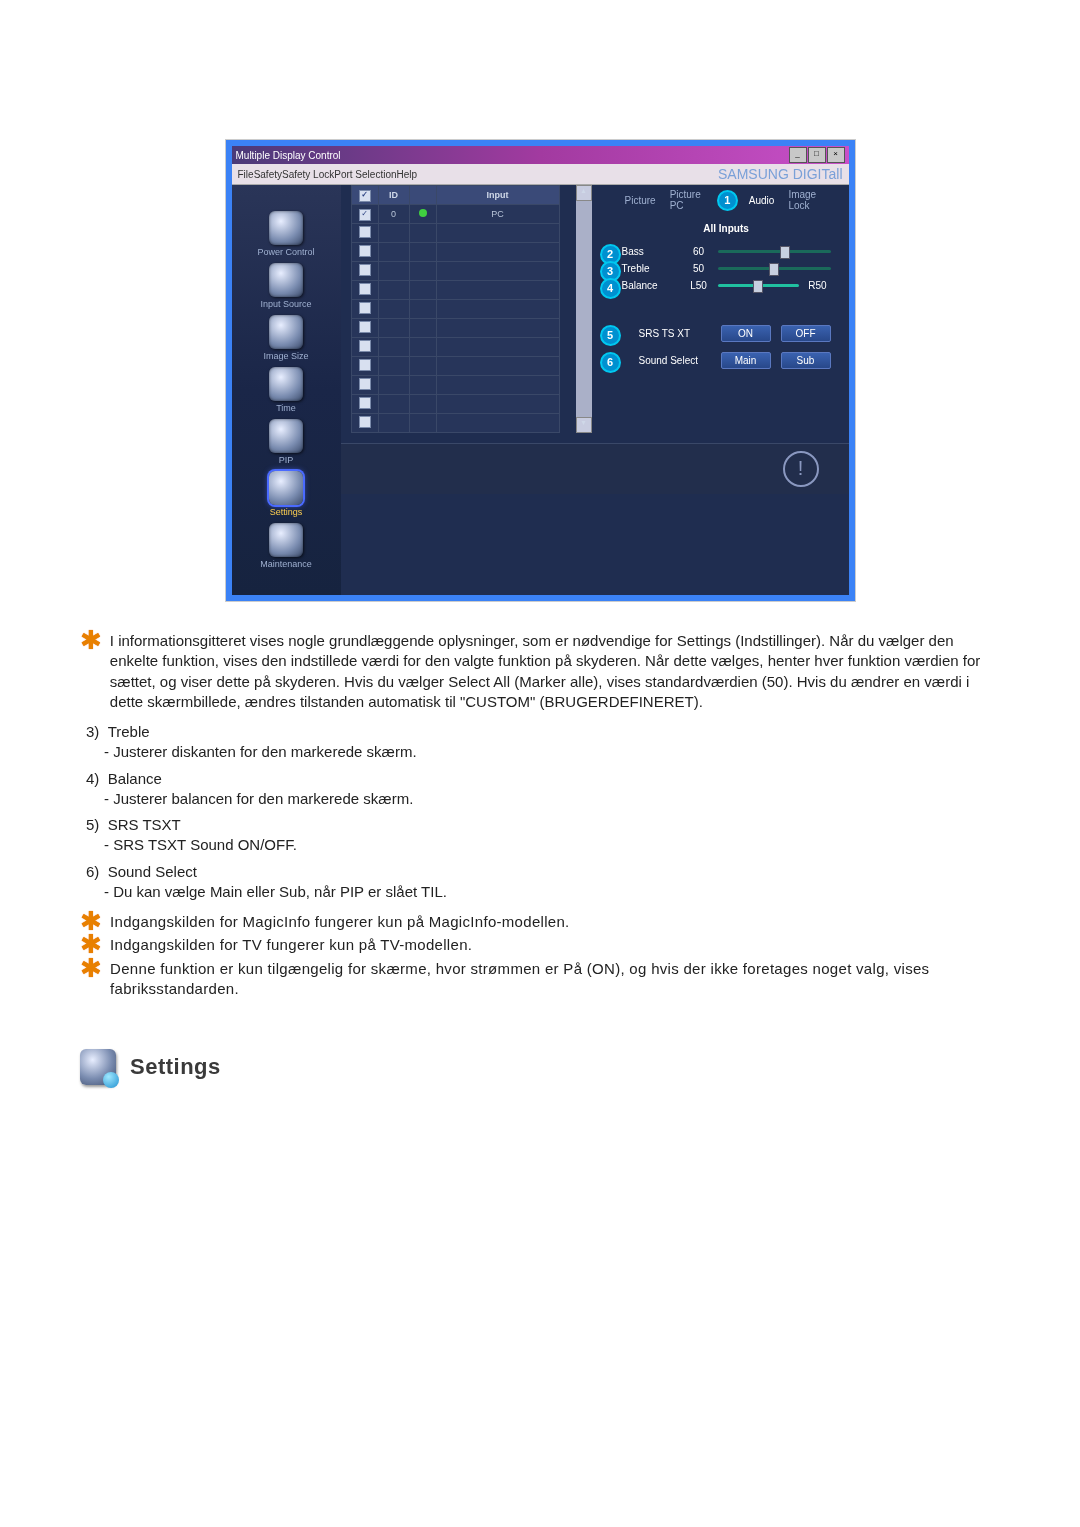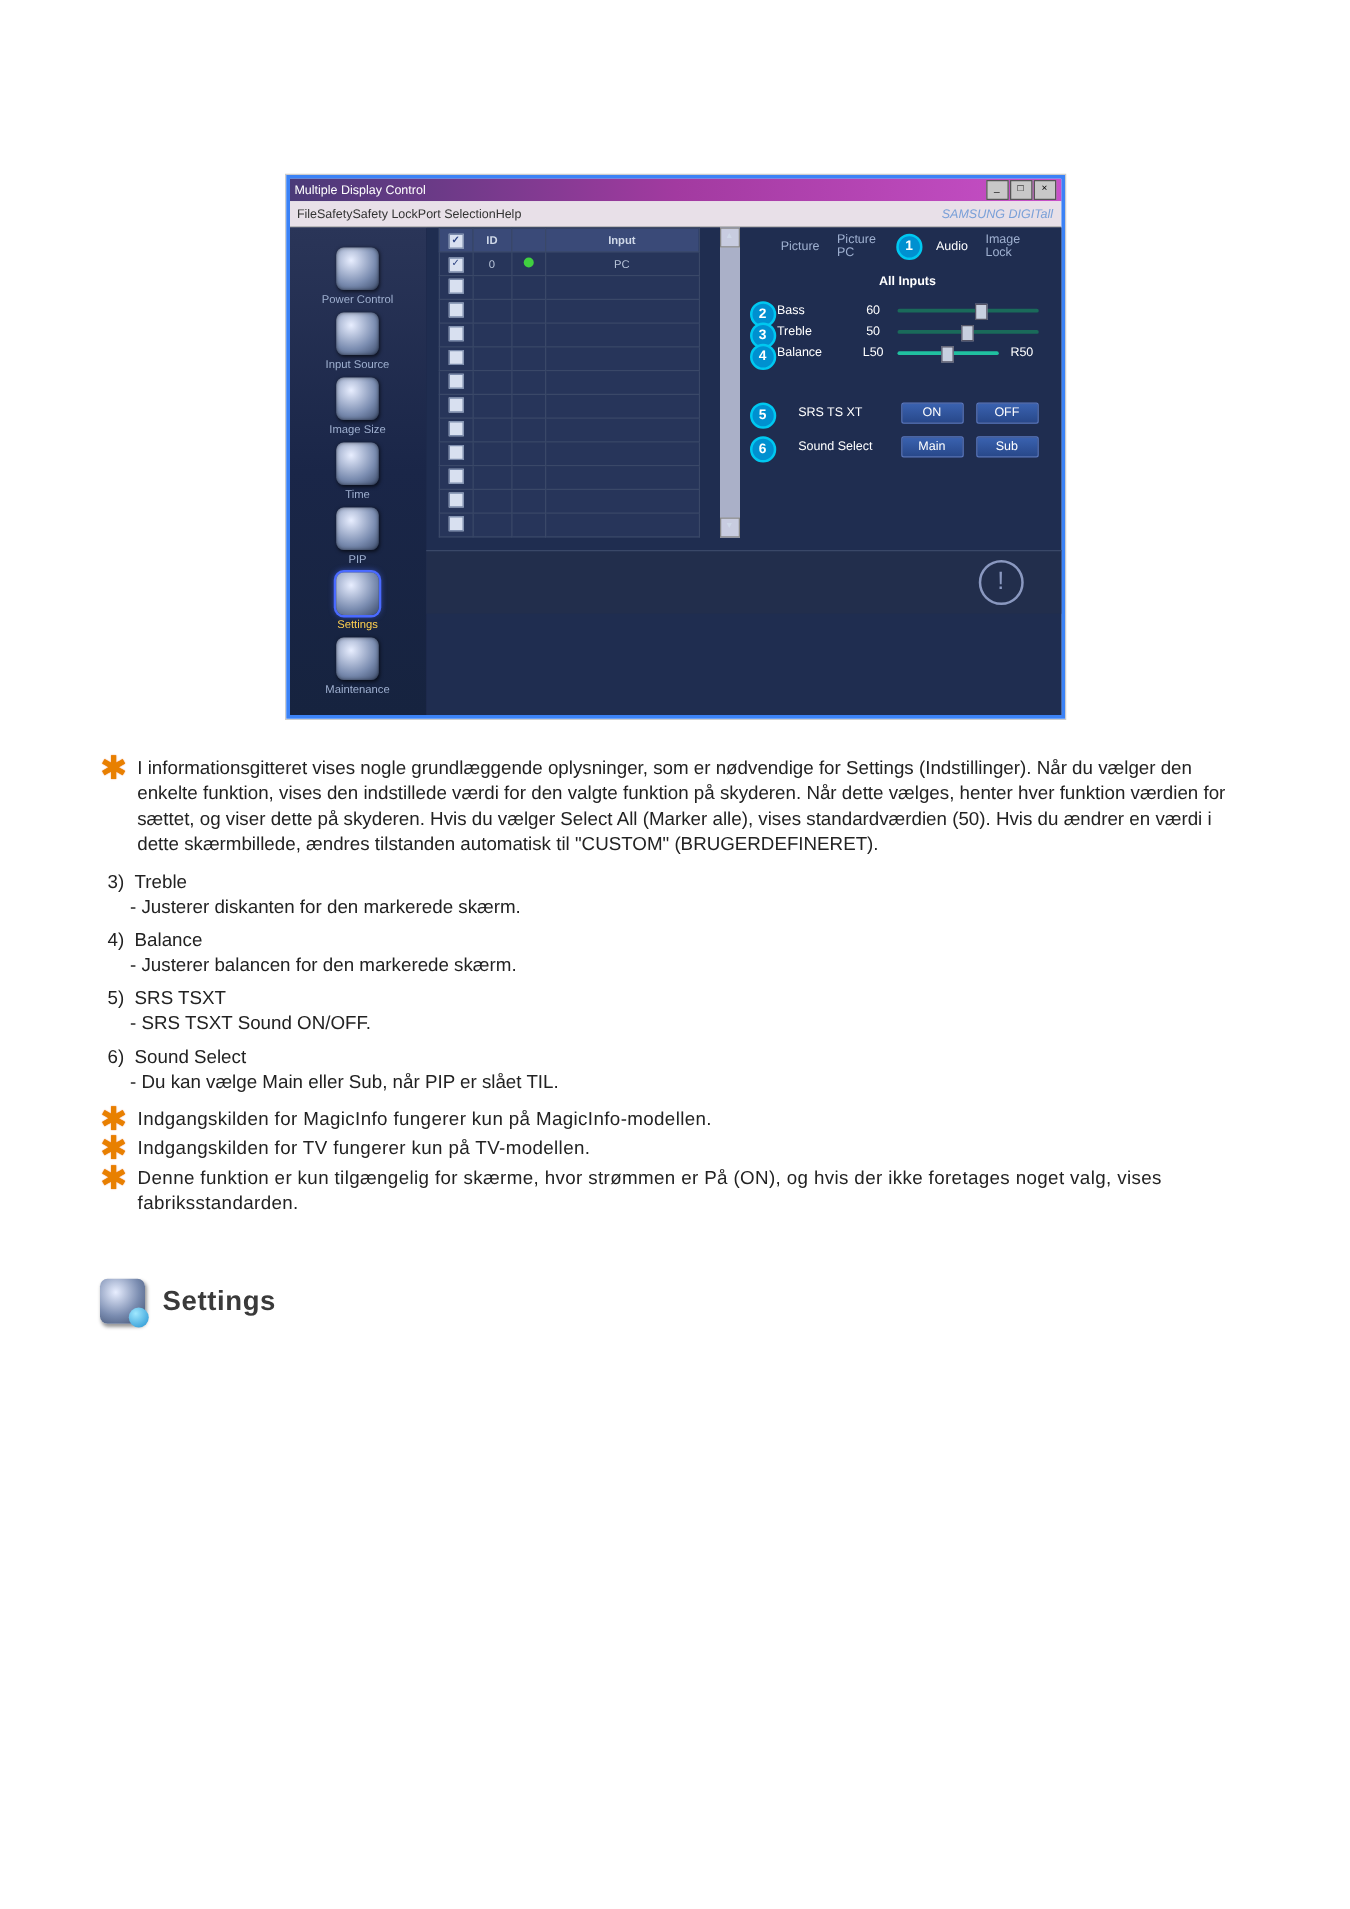--- a/index.html
+++ b/index.html
@@ -1,25 +1,25 @@
 <!DOCTYPE html>
 <html><head>
 <meta charset="utf-8">
 <style>
   body{margin:0;background:#fff;font-family:Arial,Helvetica,sans-serif;font-size:14px;color:#222;}
   .page{width:1080px;min-height:1527px;margin:0 auto;padding:60px 80px 60px 80px;box-sizing:border-box;}
   
-  .app-window{width:617px;margin:80px auto 30px;border:3px solid #3b82f6;box-shadow:0 0 0 1px #ccc;}
+  .app-window{width:617px;margin:80px auto 30px;border:6px solid #3b82f6;box-shadow:0 0 0 1px #ccc;}
   .titlebar{height:18px;background:linear-gradient(to right,#4a3a78,#a23aa0,#c850c8);display:flex;align-items:center;justify-content:space-between;padding:0 4px;font-size:10px;color:#fff;font-family:Tahoma,Arial;}
   .titlebar .icons{display:flex;gap:1px;}
   .win-btn{width:16px;height:14px;background:#c8c8c8;border:1px solid #555;font-size:8px;text-align:center;line-height:12px;color:#000;}
   .menubar{height:20px;background:#e8e0e8;display:flex;align-items:center;font-size:10px;color:#333;padding:0 6px;border-bottom:1px solid #aaa;justify-content:flex-start;}
-  .menubar .brand{margin-left:auto;font-style:italic;color:#7aa0d8;font-size:10px;text-align:right;}
+  .menubar .brand{margin-left:auto;color:#7aa0d8;font-size:14px;text-align:right;}
   .app-body{display:flex;background:#1a2340;}
-  .sidebar{width:105px;background:linear-gradient(#2a3558,#1a2648,#16233f);padding:16px 2px;display:flex;flex-direction:column;align-items:center;gap:6px;}
+  .sidebar{width:105px;background:linear-gradient(#2a3558,#1a2648,#16233f);padding:26px 2px;display:flex;flex-direction:column;align-items:center;gap:6px;}
   .side-item{width:95px;text-align:center;font-size:9px;color:#9fb0d0;}
   .side-ic{width:34px;height:34px;margin:0 auto 2px;border-radius:6px;background:radial-gradient(circle at 35% 30%,#e8eeff,#7a8cb0 60%,#3a4a6a);box-shadow:inset 0 0 3px rgba(0,0,0,.5),1px 1px 3px rgba(0,0,0,.6);}
   .side-item.sel{color:#ffd050;}
   .side-item.sel .side-ic{box-shadow:0 0 0 2px #4a6aff,0 0 6px #4a6aff;}
   .main-panel{flex:1;background:#1f2d50;padding:0;color:#cfd8e8;}
   .toolbar2{display:flex;align-items:center;gap:8px;padding:8px 10px;font-size:10px;}
   .tb-btn{background:linear-gradient(#3a62b0,#28488a);color:#fff;padding:2px 12px;font-size:10px;border:1px solid #6080c0;border-radius:2px;}
   .busy-dot{width:9px;height:9px;background:#6ed050;border-radius:50%;}
   .main-split{display:flex;padding:0 0 10px 10px;gap:16px;}
   .grid{flex:1;max-width:210px;}

